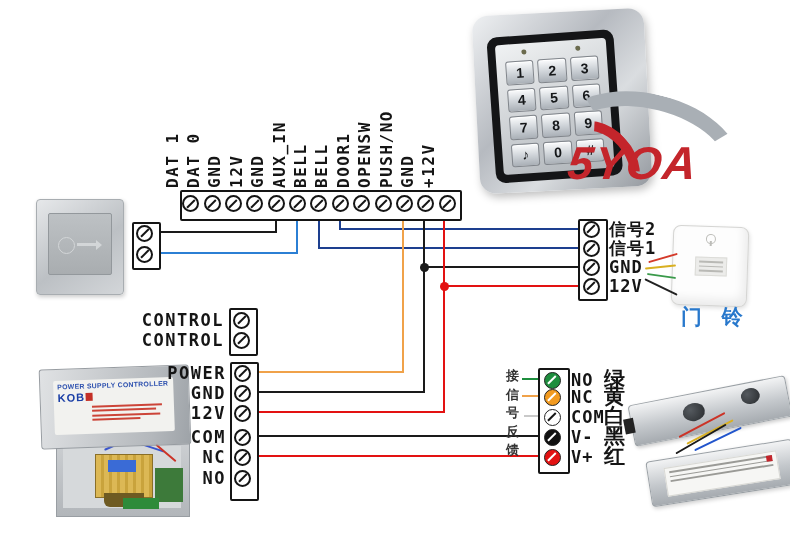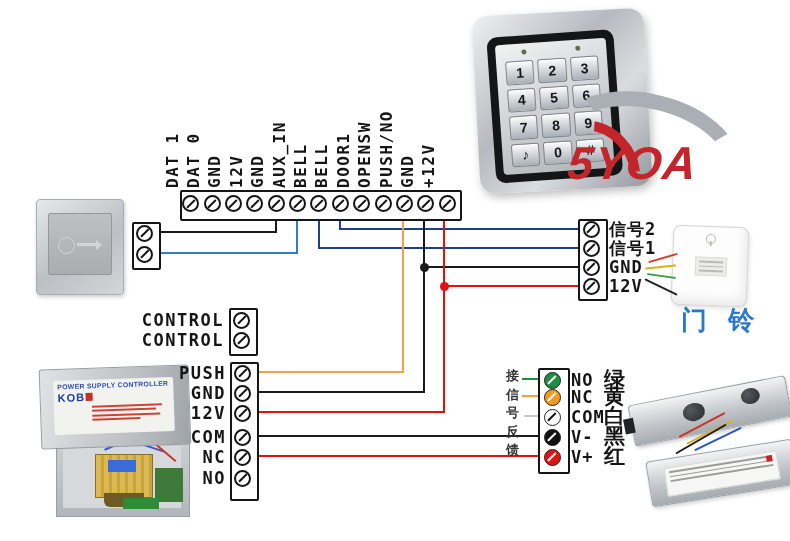--- a/index.html
+++ b/index.html
@@ -92,21 +92,21 @@
   #doorbell{position:absolute;left:672px;top:226px;width:74px;height:78px;border-radius:8px;
             background:#fdfdfd;border:1px solid #d5d5d3;transform:rotate(2deg);
             box-shadow:inset -4px -6px 10px rgba(0,0,0,.07),1px 2px 4px rgba(0,0,0,.12);z-index:1;}
   .db-keyhole{position:absolute;left:32px;top:7px;width:8px;height:8px;border:1.5px solid #bdbdb9;
               border-radius:50%;}
   .db-keyhole:after{content:"";position:absolute;left:2.5px;top:6px;width:2px;height:5px;background:#bdbdb9;}
   .db-sticker{position:absolute;left:22px;top:30px;width:30px;height:17px;background:#ececea;
               border:1px solid #dcdcd8;}
   .db-sticker i{display:block;height:1.5px;background:#b9b9b5;margin:3px 3px 0 3px;}
   .db-wire{position:absolute;height:2px;border-radius:2px;z-index:2;}
-  #doorbell-label{position:absolute;left:681px;top:303px;font-size:26px;font-weight:bold;
+  #doorbell-label{position:absolute;left:681px;top:303px;font-size:21px;font-weight:bold;
                   color:#2878cc;letter-spacing:7px;z-index:3;}
   
   .lock-bar{position:absolute;border-radius:4px;border:1px solid #9aa0a5;
             background:linear-gradient(180deg,#f2f3f4,#c4c8cc 55%,#a6abb0);
             box-shadow:1px 2px 4px rgba(0,0,0,.2);z-index:1;}
   #lock-bar1{left:630px;top:390px;width:158px;height:40px;transform:rotate(-11deg);}
   #lock-bar2{left:648px;top:450px;width:146px;height:44px;transform:rotate(-9deg);}
   .lock-hole{position:absolute;border-radius:50%;background:radial-gradient(circle at 35% 35%,#555a5f,#26292c);}
   .lock-conn{position:absolute;left:-8px;top:12px;width:10px;height:15px;background:#222;}
   .lock-sticker{position:absolute;left:16px;top:8px;width:112px;height:27px;background:#f6f6f4;
@@ -287,21 +287,21 @@
       <i></i>
     </div>
     <div class="rlabel" style="left: 120px; top: 311px; width: 104px;">CONTROL</div>
     <div class="screw" style="left: 233px; top: 331.5px;">
       <i></i>
     </div>
     <div class="rlabel" style="left: 120px; top: 331px; width: 104px;">CONTROL</div>
     <div class="screw" style="left: 234px; top: 364.5px;">
       <i></i>
     </div>
-    <div class="rlabel" style="left: 126px; top: 364px; width: 100px;">PUSH</div>
+    <div class="rlabel" style="left: 126px; top: 364px; width: 100px;">POWER</div>
     <div class="screw" style="left: 234px; top: 384.5px;">
       <i></i>
     </div>
     <div class="rlabel" style="left: 126px; top: 384px; width: 100px;">GND</div>
     <div class="screw" style="left: 234px; top: 404.5px;">
       <i></i>
     </div>
     <div class="rlabel" style="left: 126px; top: 404px; width: 100px;">12V</div>
     <div class="screw" style="left: 234px; top: 428.5px;">
       <i></i>

